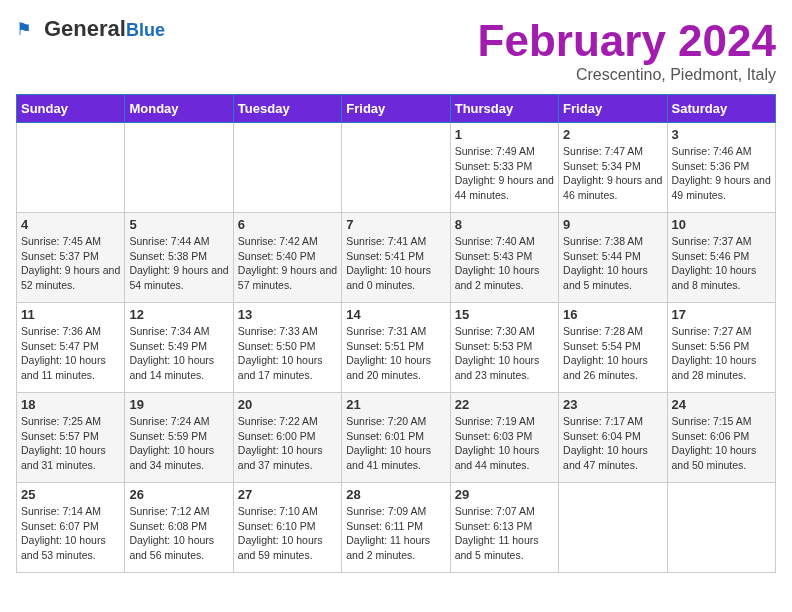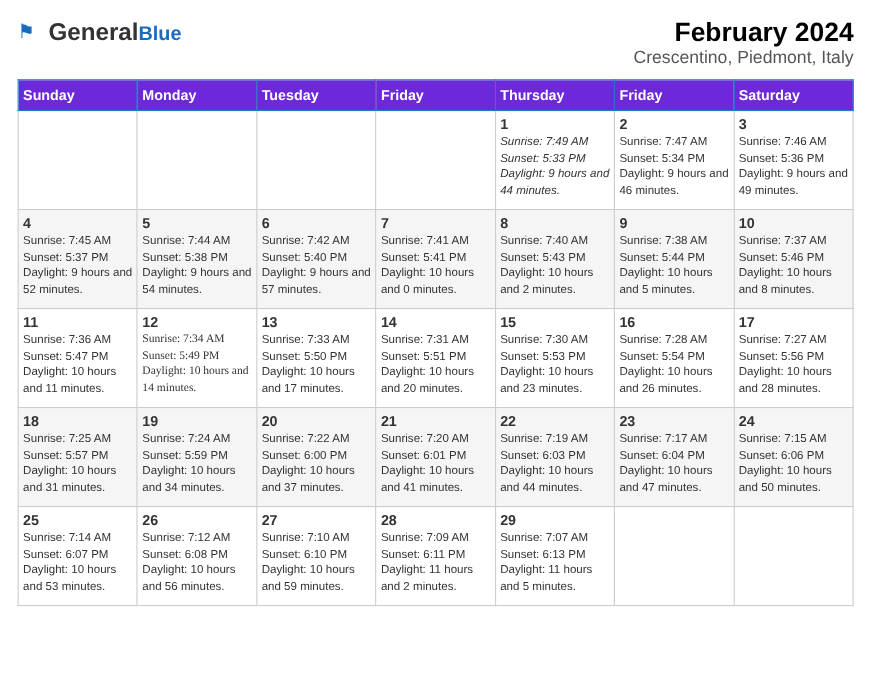--- a/index.html
+++ b/index.html
@@ -32,23 +32,23 @@
       color: #1a6bbf;
     }
     .logo-icon {
       width: 24px;
       height: 24px;
     }
     .title-area {
       text-align: right;
     }
     .month-title {
-      font-size: 24px;
-      font-weight: bold;
-      color: #000000;
+      font-size: 44px;
+      font-weight: bold;
+      color: #a21caf;
     }
     .location-title {
       font-size: 16px;
       color: #555;
     }
     table {
       width: 100%;
       border-collapse: collapse;
       table-layout: fixed;
     }
@@ -121,21 +121,21 @@
       </tr>
   </thead>
   <tbody id="calendar-body">
   <tr>
         <td class="empty-cell"></td>
         <td class="empty-cell"></td>
         <td class="empty-cell"></td>
         <td class="empty-cell"></td>
         <td>
           <span class="day-number">1</span>
-          <div class="day-info" style="white-space: pre-line; font-style: italic;">Sunrise: 7:49 AM
+          <div class="day-info" style="white-space: pre-line;">Sunrise: 7:49 AM
 Sunset: 5:33 PM
 Daylight: 9 hours and 44 minutes.</div>
         </td>
         <td>
           <span class="day-number">2</span>
           <div class="day-info" style="white-space: pre-line;">Sunrise: 7:47 AM
 Sunset: 5:34 PM
 Daylight: 9 hours and 46 minutes.</div>
         </td>
         <td>
@@ -191,21 +191,21 @@
       </tr>
       <tr>
         <td>
           <span class="day-number">11</span>
           <div class="day-info" style="white-space: pre-line;">Sunrise: 7:36 AM
 Sunset: 5:47 PM
 Daylight: 10 hours and 11 minutes.</div>
         </td>
         <td>
           <span class="day-number">12</span>
-          <div class="day-info" style="white-space: pre-line; font-family: Liberation Serif, serif;">Sunrise: 7:34 AM
+          <div class="day-info" style="white-space: pre-line;">Sunrise: 7:34 AM
 Sunset: 5:49 PM
 Daylight: 10 hours and 14 minutes.</div>
         </td>
         <td>
           <span class="day-number">13</span>
           <div class="day-info" style="white-space: pre-line;">Sunrise: 7:33 AM
 Sunset: 5:50 PM
 Daylight: 10 hours and 17 minutes.</div>
         </td>
         <td>

